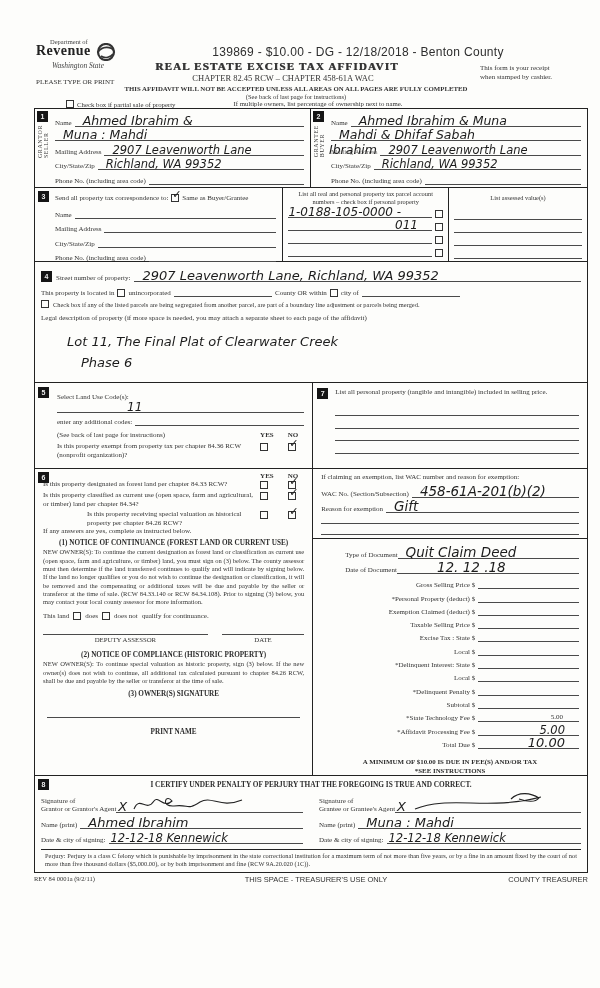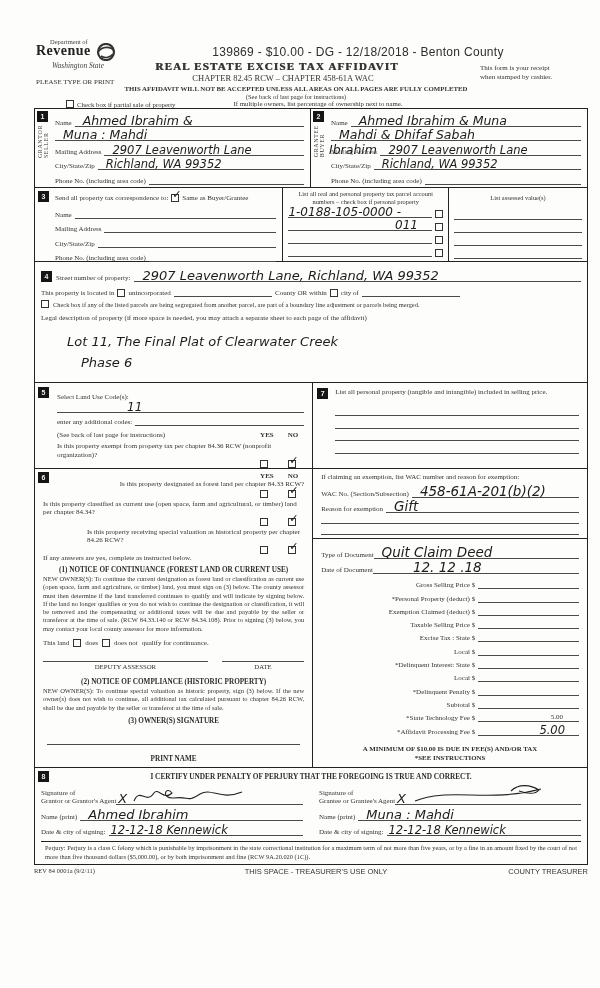--- a/index.html
+++ b/index.html
@@ -81,39 +81,39 @@
   .legal-hw { margin:6px 0 0 26px; font-size:13px; line-height:21px; }
 
   
   .cols { display:flex; }
   .colL { width:50.4%; border-right:1.2px solid #222; }
   .colR { width:49.6%; }
 
   .s5 { position:relative; padding:5px 8px 4px 22px; height:86px; border-bottom:1.1px solid #222; }
   .s5 .sq { position:absolute; left:3px; top:4px; }
   .yesno { display:flex; justify-content:flex-end; gap:14px; font-size:7px; font-weight:bold; color:#333; padding-right:6px; }
-  .qrow { display:flex; align-items:flex-end;flex-direction:column; }
+  .qrow { display:flex; align-items:flex-start; }
   .qtext { flex:1; font-size:7px; line-height:8.6px; color:#333; }
   .qboxes { width:44px; display:flex; justify-content:space-between; padding:1px 8px 0 0; flex:none; }
 
   .s6 { position:relative; padding:3px 8px 4px 8px; }
   .s6 .sq { position:absolute; left:3px; top:3px; }
   .para { font-size:6.5px; line-height:8.3px; text-align:justify; color:#333; }
   .ntitle { font-size:7.2px; font-weight:bold; text-align:center; margin:4px 0 1px 0; color:#2d2d2d; }
   .landrow { display:flex; align-items:center; gap:4px; font-size:7px; margin-top:6px; color:#333; }
   .sigpair { display:flex; gap:14px; margin-top:14px; }
   .sigcol { flex:1; border-top:0.9px solid #4a4a4a; text-align:center; font-size:6.8px; padding-top:1px; color:#333; }
   .cline { border-bottom:0.9px solid #4a4a4a; height:12px; margin:8px 4px 0 4px; }
   .ctext { text-align:center; font-size:7.2px; font-weight:bold; margin-top:2px; color:#2d2d2d; }
 
   .s7 { position:relative; padding:5px 8px 2px 22px; height:86px; border-bottom:1.1px solid #222; }
   .s7 .sq { position:absolute; left:4px; top:5px; }
   .ruled { border-bottom:0.9px solid #4a4a4a; height:12.5px; }
   .sEx { padding:4px 8px 2px 8px; border-bottom:1.1px solid #222; height:70px; }
-  .sDoc { padding:3px 8px 0 8px; }
+  .sDoc { padding:3px 8px 0 8px;margin-left:24px; }
   .docline { display:flex; align-items:flex-end; height:17px; }
   .hw-big { font-size:13.5px; }
   .money { padding:2px 8px 0 0; }
   .mrow { display:flex; align-items:flex-end; height:13.3px; }
   .mlabel { width:162px; text-align:right; font-size:7px; color:#333; flex:none; }
   .mline { flex:1; border-bottom:0.9px solid #4a4a4a; margin-left:3px; position:relative; }
   .mval-hw { position:absolute; right:14px; bottom:-2px; font-size:11.5px; }
   .mval-t { position:absolute; right:16px; bottom:0px; font-size:7px; font-family:"Liberation Serif", serif; color:#333; }
   .minnote { text-align:center; font-size:6.9px; font-weight:bold; line-height:9px; margin-top:8px; color:#2d2d2d; }
 
@@ -526,20 +526,26 @@
                 <span class="mline">
                   <span class="mval-t">5.00</span>
                 </span>
               </div>
           <div class="mrow">
                 <span class="mlabel">*Affidavit Processing Fee  $</span>
                 <span class="mline">
                   <span class="hw mval-hw">5.00</span>
                 </span>
               </div>
+          <div class="mrow">
+                <span class="mlabel">Total Due  $</span>
+                <span class="mline">
+                  <span class="hw mval-hw" style="font-size:13px;">10.00</span>
+                </span>
+              </div>
         </div>
         <div class="minnote">
           <div>A MINIMUM OF $10.00 IS DUE IN FEE(S) AND/OR TAX</div>
           <div>*SEE INSTRUCTIONS</div>
         </div>
       </div>
     </div>
 
     <div class="frow" style="display:block;">
       <div class="s8">

